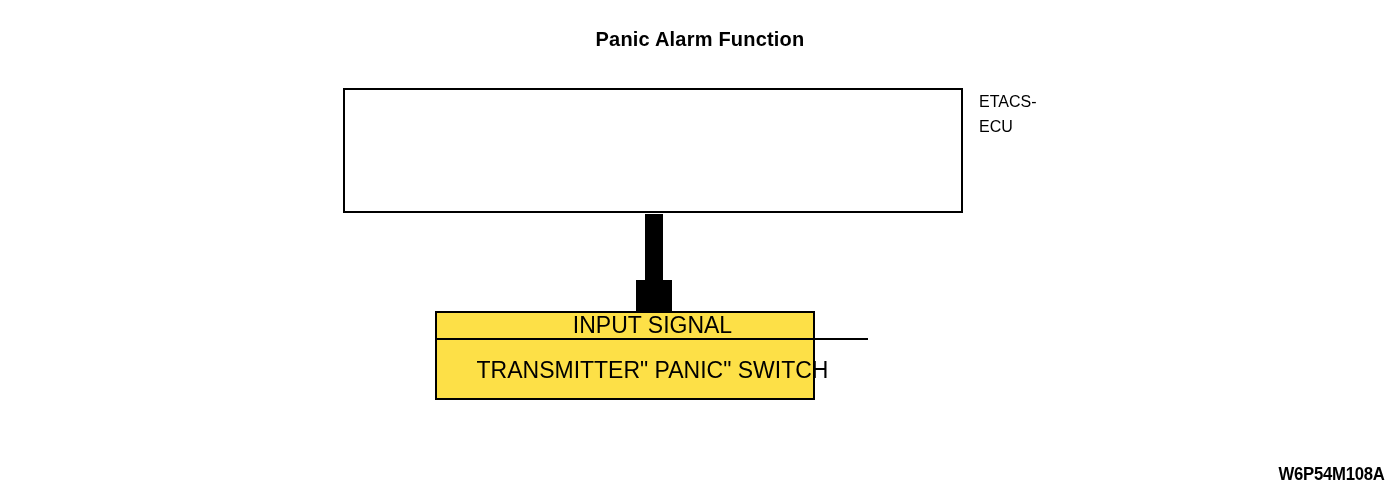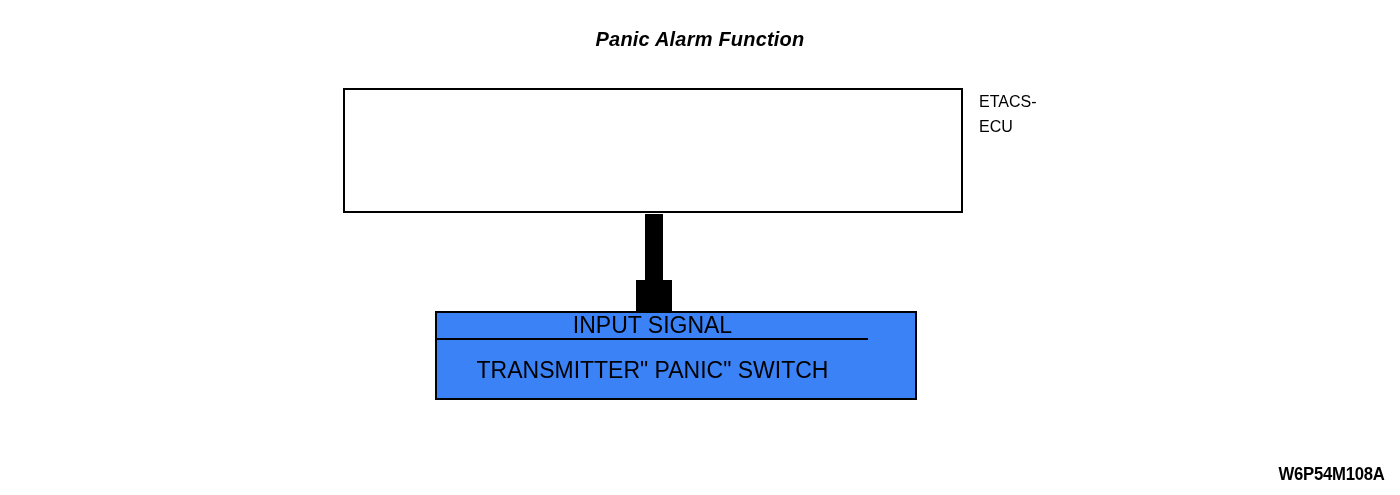--- a/index.html
+++ b/index.html
@@ -26,21 +26,20 @@
     position: absolute;
     left: 0;
     top: 27px;
     width: 1400px;
     text-align: center;
     font-size: 20px;
     font-weight: bold;
     letter-spacing: 0.2px;
     line-height: 24px;
     white-space: nowrap;
-    font-style: italic;
   }
 
   
   .ecu-box {
     position: absolute;
     left: 343px;
     top: 88px;
     width: 620px;
     height: 125px;
     box-sizing: border-box;
@@ -67,25 +66,25 @@
     top: 210px;
     width: 48px;
     height: 104px;
   }
 
   
   .input-box {
     position: absolute;
     left: 435px;
     top: 311px;
-    width: 482px;
+    width: 380px;
     height: 89px;
     box-sizing: border-box;
     border: 2px solid #000000;
-    background: #3b82f6;
+    background: #fde047;
   }
   .input-box-header {
     position: absolute;
     left: 0;
     top: 0;
     width: 431px;
     height: 27px;
     box-sizing: border-box;
     border-bottom: 2px solid #000000;
     display: flex;

